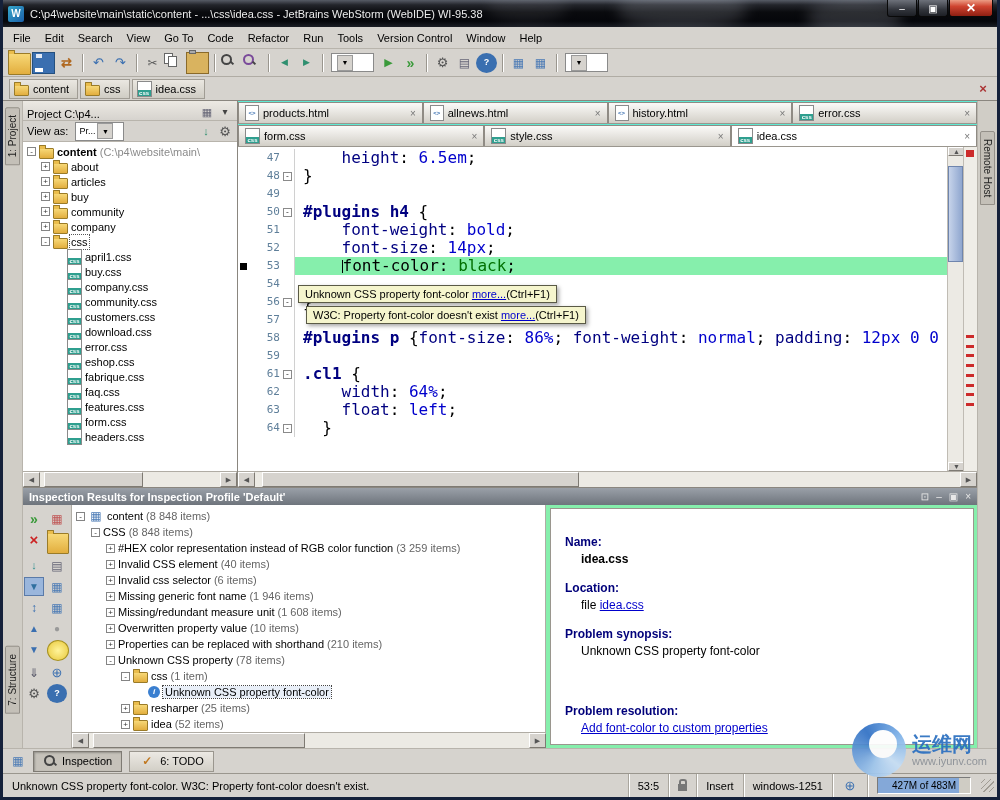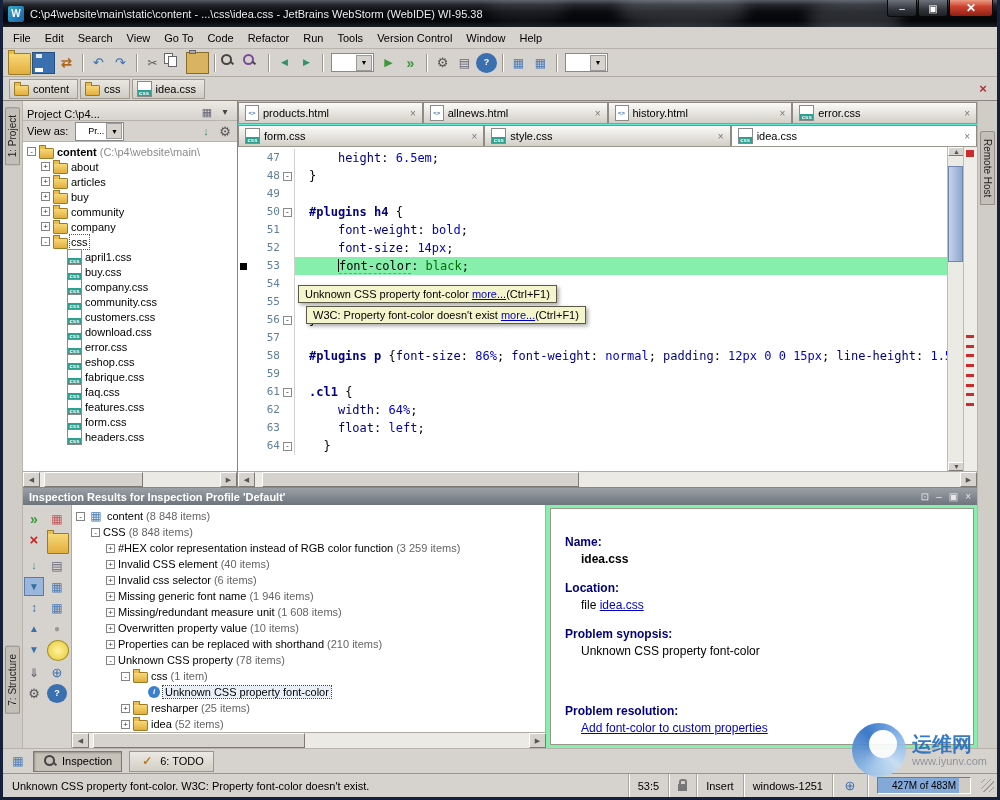--- a/index.html
+++ b/index.html
@@ -18,21 +18,21 @@
   .wb{width:28px;height:16px;display:flex;align-items:center;justify-content:center;color:#fff;font-size:10px;background:linear-gradient(#6d717a,#32353c 60%,#1d1f25);border:1px solid #090909;border-top:none;border-radius:0 0 3px 3px;cursor:default}
   .wb.close{width:42px;background:linear-gradient(#ec9c84,#cf4430 40%,#8e1f12);font-size:12px;font-weight:bold}
 
   
   .menubar{height:21px;flex:none;display:flex;align-items:center;background:#d6d3ce;border-bottom:1px solid #b8b4ac;padding-left:3px}
   .mitem{font-size:11px;padding:2px 7px;color:#000;white-space:nowrap}
   .toolbar{height:27px;flex:none;display:flex;align-items:center;background:#d6d3ce;border-bottom:1px solid #b0aca4;padding-left:5px;gap:1px}
   .ic{display:inline-flex;width:16px;height:16px;align-items:center;justify-content:center;font-size:12px;line-height:1;flex:none}
   .toolbar>.ic{width:21px;height:20px}
   .tsep{width:1px;height:18px;background:#9a968e;margin:0 4px;box-shadow:1px 0 0 #fff;flex:none}
-  .mini-combo{display:inline-flex;align-items:center;justify-content:flex-end;height:17px;min-width:38px;border:1px solid #8a8a8a;background:#fff;margin:0 3px;padding:0 0 0 3px;font-size:9px;gap:2px}
+  .mini-combo{display:inline-flex;align-items:center;justify-content:flex-start;height:17px;min-width:38px;border:1px solid #8a8a8a;background:#fff;margin:0 3px;padding:0 0 0 3px;font-size:9px;gap:2px}
   .mini-combo .arr{width:14px;height:14px;background:#d6d3ce;border:1px solid #9a9a9a;font-size:7px;display:inline-flex;align-items:center;justify-content:center;margin-right:1px}
 
   
   .ic-folder{width:13px;height:9px;background:linear-gradient(#f7d877,#e2ae3e);border:1px solid #9a7b28;border-radius:1px;position:relative;margin-top:3px}
   .ic-folder::before{content:"";position:absolute;left:-1px;top:-4px;width:5px;height:3px;background:#eabd4c;border:1px solid #9a7b28;border-bottom:none;border-radius:1px 1px 0 0}
   .ic-css{width:13px;height:14px;background:linear-gradient(#fff 55%,#2f9f8f 55%);border:1px solid #8a8a8a;font-size:6px;color:#fff;display:inline-flex;align-items:flex-end;justify-content:center;font-weight:bold}
   .ic-page{width:12px;height:14px;background:#fff;border:1px solid #8a8a8a;font-size:6px;color:#3a6fb0;display:inline-flex;align-items:center;justify-content:center;font-weight:bold}
   .ic-save{width:12px;height:12px;background:#3a6fb0;border:1px solid #24507f;position:relative}
   .ic-save::before{content:"";position:absolute;top:1px;left:3px;width:6px;height:4px;background:#dfe8f5}
   .ic-save::after{content:"";position:absolute;bottom:1px;left:2px;width:8px;height:4px;background:#fff}
@@ -103,21 +103,21 @@
   .tab.active{background:#fff}
   .editor-body{flex:1;display:flex;min-height:0}
   .elines{flex:1;position:relative;overflow:hidden;background:#fff;padding-top:2px}
   .eline{display:flex;height:18px;line-height:18px}
   .eg{width:56px;flex:none;display:flex;align-items:center;font-family:"DejaVu Sans Mono",monospace}
   .ebm{width:10px;flex:none;display:flex;align-items:center;justify-content:center}
   .bmk{width: 7px;height:7px;background:#000}
   .enum{flex:1;text-align:right;font-size:11px;color:#5f7f9a;padding-right:3px}
   .efold{width:11px;flex:none;display:flex;align-items:center}
   .fbox{width:9px;height:9px;border:1px solid #8a8a8a;background:#fff;line-height:7px;text-align:center;font-size:8px;color:#444;box-sizing:border-box}
-  .ecode{flex:1;border-left:1px solid #d0d0d0;padding-left:14px;font-family:"DejaVu Sans Mono",monospace;font-size:12px;white-space:pre;overflow:hidden;color:#000}
+  .ecode{flex:1;border-left:1px solid #d0d0d0;padding-left:8px;font-family:"DejaVu Sans Mono",monospace;font-size:16px;white-space:pre;overflow:hidden;color:#000}
   .ecode.cur{background:#86efac}
   .caret{display:inline-block;width:1px;height:13px;background:#000;vertical-align:-2px}
   .tk-k{color:#000080}.tk-v{color:#0000cc}.tk-s{color:#000080;font-weight:bold}
   .tk-m{color:#808080;font-style:italic}.tk-g{color:#007000}
   .tk-e{border-bottom:1px dashed #8f8f8f}
   .etip{position:absolute;background:#f5f5cd;border:1px solid #5a5a46;padding:2px 6px;white-space:nowrap;box-shadow:2px 2px 4px rgba(0,0,0,.35);z-index:20;font-size:11px}
   .etip .lnk{color:#0000cc;text-decoration:underline}
   .estripe{width:13px;flex:none;position:relative;background:#efede7;border-left:1px solid #c0bcb4}
   .smark{position:absolute;left:2px;width:8px;height:3px;background:#cc2b2b}
   .smark.sq{height:7px}
@@ -501,28 +501,20 @@
                     </div>
                     <div class="enum">53</div>
                     <div class="efold"></div>
                   </div>
                   <div class="ecode cur"><span class="tk-p">    </span><span class="caret"></span><span class="tk-e">font-color</span><span class="tk-p">: </span><span class="tk-g">black</span><span class="tk-p">;</span></div>
                 </div>
                 <div class="eline">
                   <div class="eg">
                     <div class="ebm"></div>
                     <div class="enum">54</div>
-                    <div class="efold"></div>
-                  </div>
-                  <div class="ecode"></div>
-                </div>
-                <div class="eline">
-                  <div class="eg">
-                    <div class="ebm"></div>
-                    <div class="enum">55</div>
                     <div class="efold"></div>
                   </div>
                   <div class="ecode"></div>
                 </div>
                 <div class="eline">
                   <div class="eg">
                     <div class="ebm"></div>
                     <div class="enum">56</div>
                     <div class="efold">
                       <span class="fbox">-</span>

